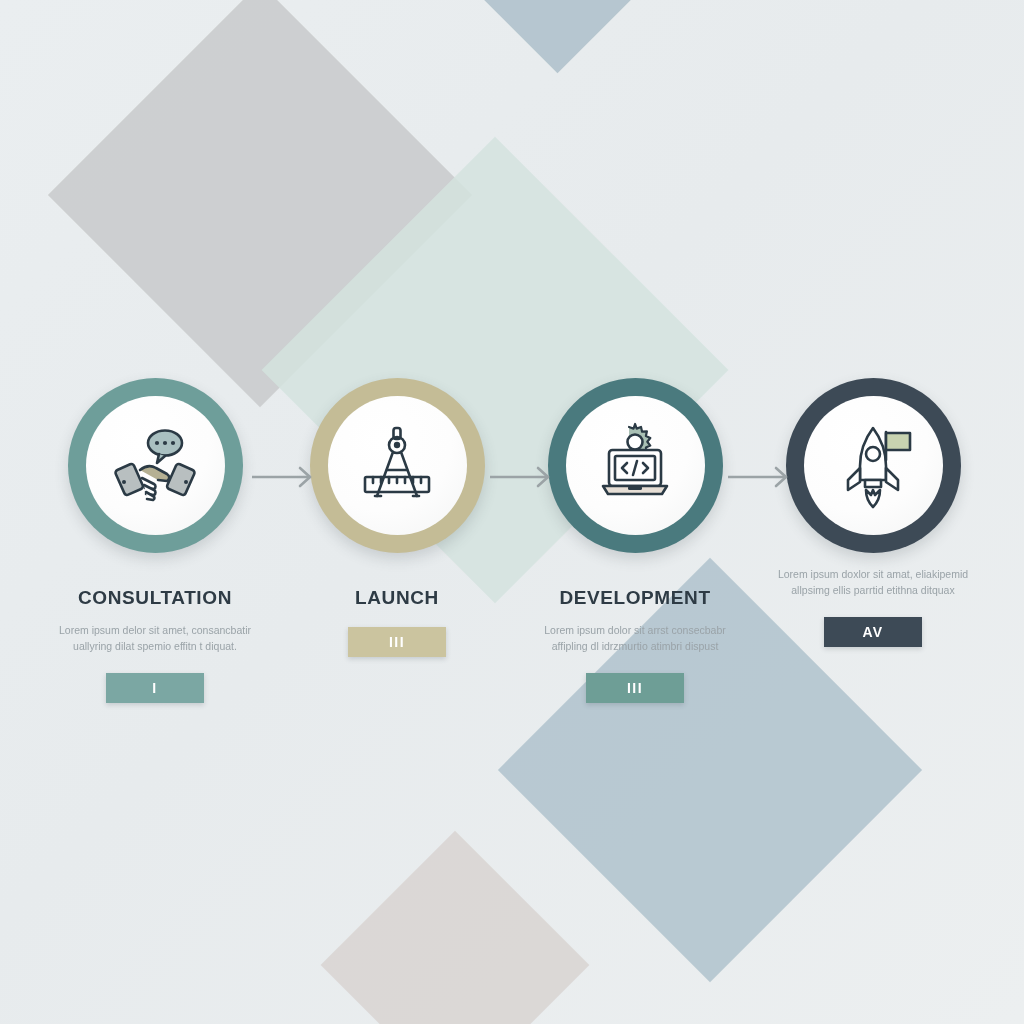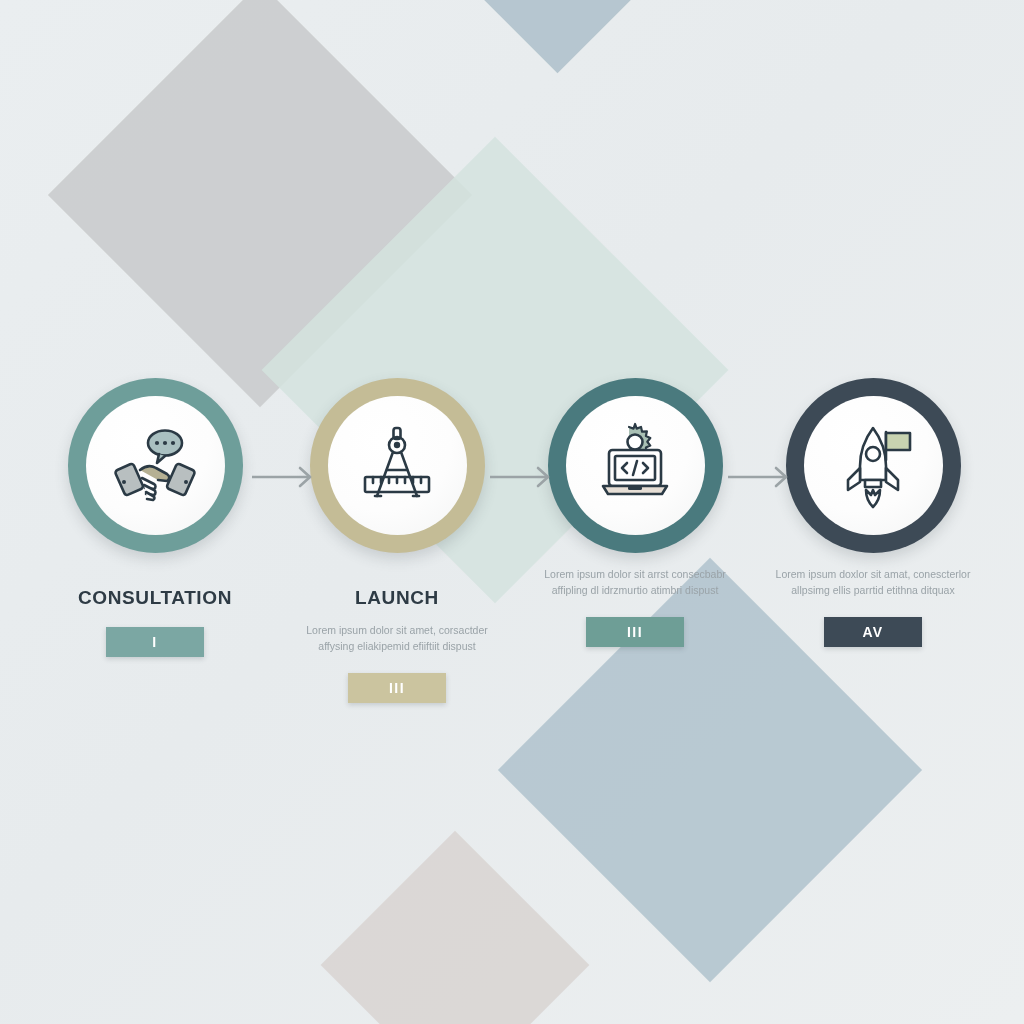--- a/index.html
+++ b/index.html
@@ -196,20 +196,21 @@
               <circle cx="79" cy="64" r="2" fill="#2b3a45" stroke="none"></circle>
               <path d="M33 52 C38 48 44 47 49 50 L60 56 C63 58 63 61 60 63 L51 62" fill="#b5b093" stroke="#2b3a45"></path>
               <path d="M35 60 L47 66 C49 67 49 70 47 71 L38 70" fill="#fff" stroke="#2b3a45"></path>
               <path d="M37 67 L47 72 C49 73 49 76 47 77 L39 76" fill="#fff" stroke="#2b3a45"></path>
               <path d="M39 74 L46 78 C48 79 48 81 46 82 L40 81" fill="#fff" stroke="#2b3a45"></path>
             </svg>
           </span>
         </div>
       </div>
       <div class="step-title">CONSULTATION</div>
+      <div class="step-desc">Lorem ipsum delor sit amet, consancbatir uallyring dilat spemio effitn t diquat.</div>
       <div class="badge" style="background:#7ba7a3">I</div>
     </div>
 
     <div class="step step-1">
       <div class="circle-wrap">
         <div class="ring" style="background:#c4bc96"></div>
         <div class="inner">
           <span>
             <svg width="92" height="92" viewBox="0 0 92 92" fill="none" stroke="#2b3a45" stroke-width="2.6" stroke-linecap="round" stroke-linejoin="round">
               <rect x="42.5" y="8" width="7" height="11" rx="2.5"></rect>
@@ -220,21 +221,20 @@
               <path d="M24 76 L30 76"></path>
               <path d="M62 76 L68 76"></path>
               <path d="M36 50 H56"></path>
               <rect x="14" y="57" width="64" height="15" rx="1.5"></rect>
               <path d="M22 57 v6 M30 57 v6 M38 57 v6 M46 57 v6 M54 57 v6 M62 57 v6 M70 57 v6"></path>
             </svg>
           </span>
         </div>
       </div>
       <div class="step-title">LAUNCH</div>
-      <div class="step-desc">Lorem ipsum dolor sit amet, corsactder affysing eliakipemid efiiftiit dispust</div>
       <div class="badge" style="background:#cbc49f">III</div>
     </div>
 
     <div class="step step-2">
       <div class="circle-wrap">
         <div class="ring" style="background:#4a7a7e"></div>
         <div class="inner">
           <span>
             <svg width="94" height="94" viewBox="0 0 94 94" fill="none" stroke="#2b3a45" stroke-width="2.6" stroke-linecap="round" stroke-linejoin="round">
               <path d="M47 8 l4.5 1.6 1.6 -4.6 h0 l1.6 4.6 L59 8 l1.1 4.7 4.8 -0.4 -1 4.7 4.4 2 -3 3.8 3 3.8 -4.4 2 1 4.7 -4.8 -0.4 L59 38 l-4.3 -1.6 -1.6 4.6 -1.6 -4.6 L47 38" fill="#a9c0b4" stroke="#2b3a45" stroke-width="2.2" transform="translate(-6,0)"></path>
@@ -243,20 +243,21 @@
               <rect x="27" y="37" width="40" height="24" rx="1.5" fill="#ffffff" stroke="#2b3a45"></rect>
               <path d="M39 44 l-5 5 5 5"></path>
               <path d="M55 44 l5 5 -5 5"></path>
               <path d="M49 42 l-4 14"></path>
               <path d="M15 67 h64 l-5 8 H20 z" fill="#e6ded5" stroke="#2b3a45"></path>
               <rect x="40" y="67" width="14" height="4" rx="1.6" fill="#2b3a45" stroke="none"></rect>
             </svg>
           </span>
         </div>
       </div>
+      <div class="step-title">DEVELOPMENT</div>
       <div class="step-desc">Lorem ipsum dolor sit arrst consecbabr affipling dl idrzmurtio atimbri dispust</div>
       <div class="badge" style="background:#6e9e96">III</div>
     </div>
 
     <div class="step step-3">
       <div class="circle-wrap">
         <div class="ring" style="background:#3d4a56"></div>
         <div class="inner">
           <span>
             <svg width="92" height="92" viewBox="0 0 92 92" fill="none" stroke="#2b3a45" stroke-width="2.6" stroke-linecap="round" stroke-linejoin="round">
@@ -265,21 +266,21 @@
               <path d="M33 48 L21 60 l0 10 l12 -8 z" fill="#ffffff" stroke="#2b3a45"></path>
               <path d="M59 48 L71 60 l0 10 l-12 -8 z" fill="#ffffff" stroke="#2b3a45"></path>
               <path d="M38 60 h16 v7 H38 z" fill="#ffffff" stroke="#2b3a45"></path>
               <path d="M39 70 C39 79 43 84 46 87 C49 84 53 79 53 70 L48 75 L46 70 L44 75 z" fill="#ffffff" stroke="#2b3a45"></path>
               <path d="M59 12 v28"></path>
               <rect x="59" y="13" width="24" height="17" fill="#c8d3b0" stroke="#2b3a45"></rect>
             </svg>
           </span>
         </div>
       </div>
-      <div class="step-desc">Lorem ipsum doxlor sit amat, conescterlor allpsimg ellis parrtid etithna ditquax</div>
+      <div class="step-desc">Lorem ipsum doxlor sit amat, eliakipemid allpsimg ellis parrtid etithna ditquax</div>
       <div class="badge" style="background:#3d4a56">AV</div>
     </div>
 
     <div class="arrow arrow-0">
       <svg width="70" height="24" viewBox="0 0 70 24" fill="none" stroke="#9ba3a6" stroke-width="2.6" stroke-linecap="round" stroke-linejoin="round">
         <path d="M0 12 H58"></path>
           <path d="M48 3 L58 12 L48 21"></path>
       </svg>
     </div>
     <div class="arrow arrow-1">

